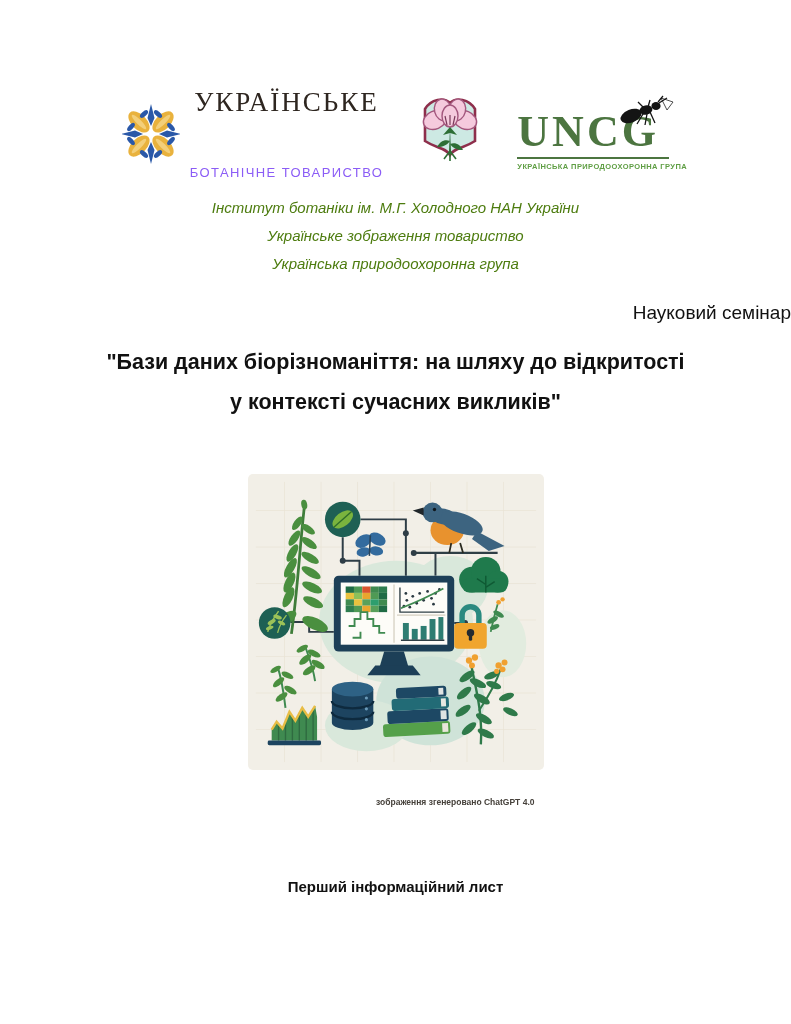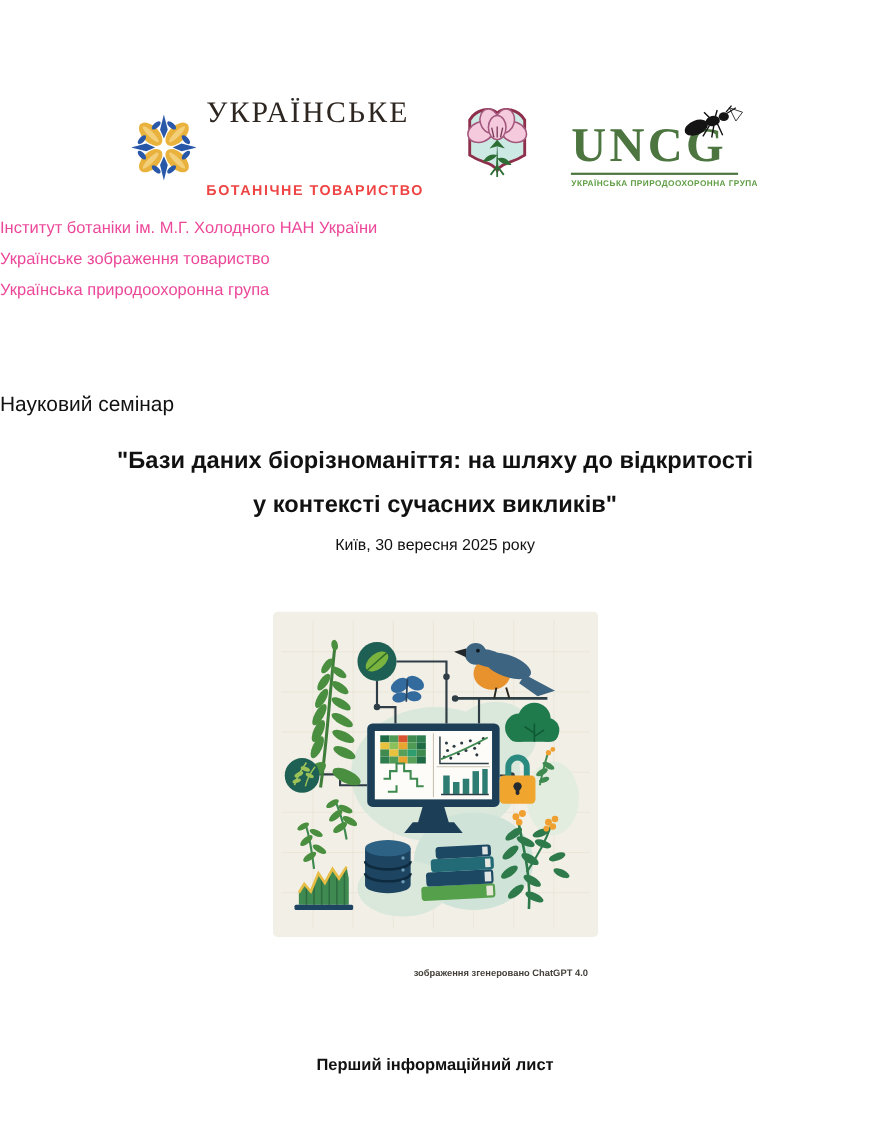--- a/index.html
+++ b/index.html
@@ -15,46 +15,46 @@
   }
   
   .logos {
     margin-top: 88px;
     display: flex;
     justify-content: center;
     align-items: center;
     gap: 34px;
   }
   .ubt-logo { display:flex; align-items:center; gap:10px; }
-  .ubt-text { display:flex; flex-direction:column; align-items:flex-start;gap:45px; }
+  .ubt-text { display:flex; flex-direction:column; align-items:center;gap:45px; }
   .ubt-title {
     font-family: "Liberation Serif", serif;
     font-size: 27px; letter-spacing: 2px; color: #2e2620; line-height: 1.05;
   }
   .ubt-subtitle {
     font-family: "Liberation Sans", sans-serif;
-    font-size: 13px; font-weight: bold; letter-spacing: 1.4px;
-    color: #ef4444; margin-top: 4px;
+    font-size: 13px; font-weight: normal; letter-spacing: 1.4px;
+    color: #8b5cf6; margin-top: 4px;
   }
   .uncg-logo { position: relative; width: 152px; text-align:left;margin-top:12px; }
   .uncg-acronym {
     font-family: "Liberation Serif", serif;
     font-weight: bold; font-size: 44px; line-height: 1;
     color: #4c7540; letter-spacing: 3px;
   }
   .uncg-rule { height: 2px; background: #4c7540; margin: 3px 0 3px 0; width: 152px; }
   .uncg-subtitle {
     font-size: 7.5px; font-weight: bold; color: #5f9e44;
     letter-spacing: 0.4px; white-space: nowrap;
   }
   .ant-wrap { position:absolute; top:-16px; right:-8px; width:62px; height:34px; }
   
-  .orgs { margin-top: 14px; font-size: 15px; line-height: 28px; color:#ec4899; }
+  .orgs { margin-top: 14px; text-align: center; font-size: 15px; line-height: 28px; color:#4d7c0f;font-style:italic; }
   
-  .seminar-kind { margin-top: 80px; text-align: left; font-size: 19px; color:#111; }
+  .seminar-kind { margin-top: 24px; text-align: right; font-size: 19px; color:#111; }
   .seminar-title {
     margin: 18px auto 0 auto; width: 700px; text-align: center;
     font-size: 21.5px; font-weight: bold; line-height: 40px; color:#111;
   }
   .seminar-date { margin-top: 10px; text-align: center; font-size: 14.5px; color:#111; }
   
   .illustration {
     position: relative;
     width: 296px; height: 340px;
     margin: 52px auto 0 auto;
@@ -180,21 +180,20 @@
     <div>Інститут ботаніки ім. М.Г. Холодного НАН України</div>
     <div>Українське зображення товариство</div>
     <div>Українська природоохоронна група</div>
   </div>
 
   <div class="seminar-kind">Науковий семінар</div>
   <div class="seminar-title">
     <div>"Бази даних біорізноманіття: на шляху до відкритості</div>
     <div>у контексті сучасних викликів"</div>
   </div>
-  <div class="seminar-date">Київ, 30 вересня 2025 року</div>
 
   <div class="illustration">
     <svg width="296" height="296" viewBox="0 0 300 300">
 
       <rect x="0" y="0" width="300" height="300" rx="5" fill="#f2efe7"></rect>
 
       <g stroke="#ded5bd" stroke-width="0.7" opacity="0.45">
         <path d="M37,8 V292 M74,8 V292 M111,8 V292 M148,8 V292 M185,8 V292 M222,8 V292 M259,8 V292"></path>
         <path d="M8,37 H292 M8,74 H292 M8,111 H292 M8,148 H292 M8,185 H292 M8,222 H292 M8,259 H292"></path>
       </g>

